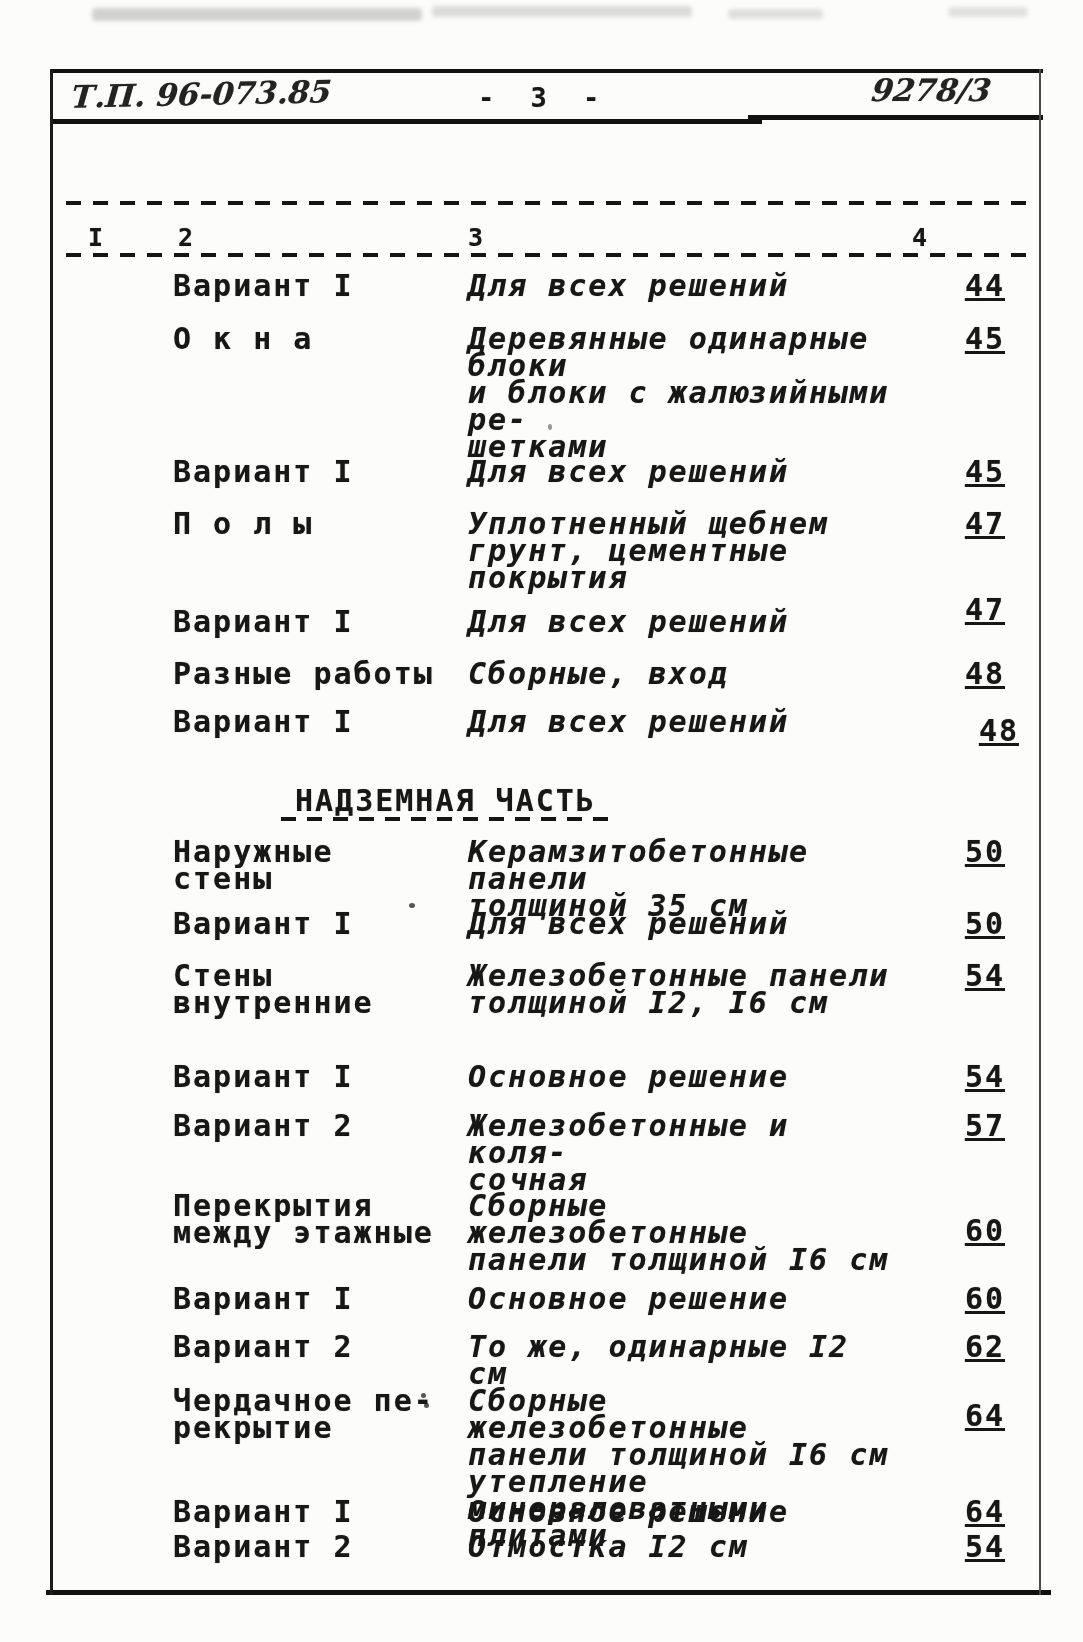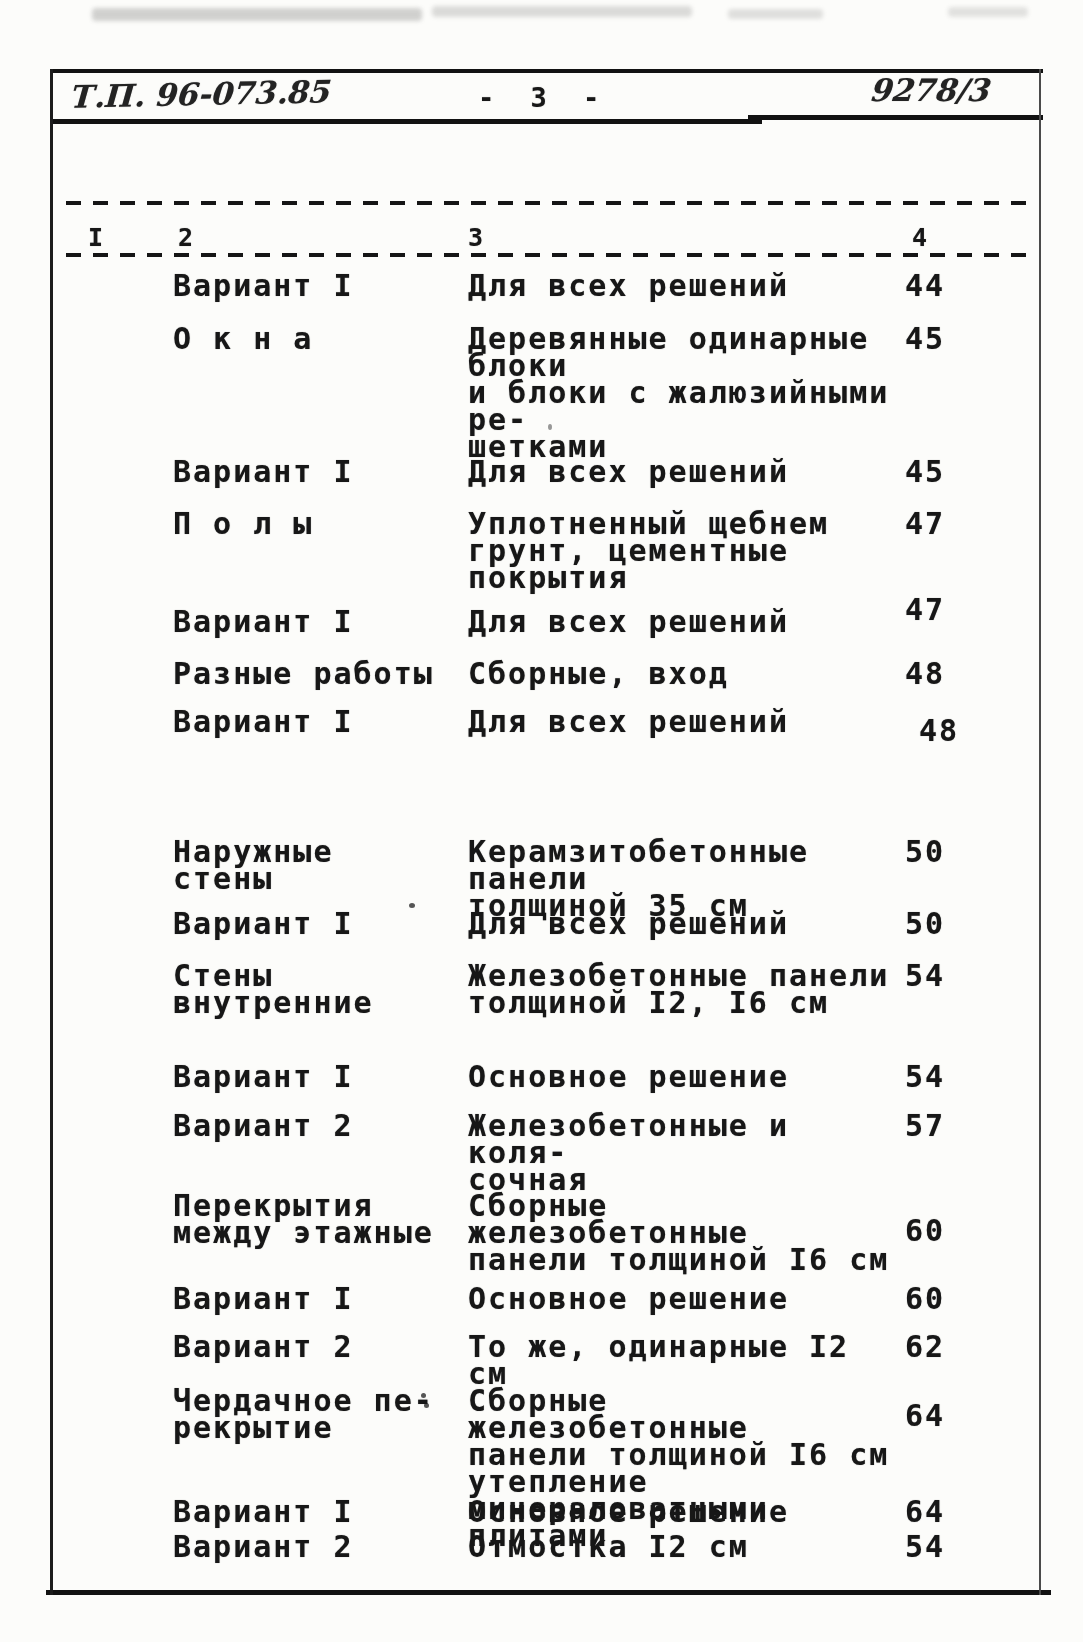--- a/index.html
+++ b/index.html
@@ -37,22 +37,22 @@
   
   .typed{
     position:absolute;
     font-size:30px;font-weight:bold;line-height:27px;
     letter-spacing:2px;white-space:pre-line;
     text-shadow:0 0 1px rgba(25,25,25,.45);
   }
   .colnum{font-size:25px;}
   .row{position:absolute;left:0;top:0;width:1083px;}
   .row .c2{position:absolute;left:173px;top:0;width:280px;}
-  .row .c3{position:absolute;left:468px;top:0;width:440px;}
-  .row .c4{position:absolute;left:905px;top:0;width:100px;}
+  .row .c3{position:absolute;left:468px;top:0;width:440px;font-style:italic;}
+  .row .c4{position:absolute;left:905px;top:0;width:100px;text-align:right;text-decoration:underline;}
   .row.num-low .c4{margin-top:25px;}
   .row.num-shift .c4{margin-top:9px;margin-left:14px;}
   .heading{
     position:absolute;left:281px;top:787px;
     padding:0 14px 7px 14px;
     background-image:repeating-linear-gradient(90deg,#151515 0 15px,transparent 15px 26px);
     background-repeat:no-repeat;background-position:0 100%;background-size:100% 4px;
   }
   
   .hand{
@@ -96,20 +96,21 @@
   <div class="hand sheet-num">9278/3</div>
 
   <div class="dashed dash1"></div>
   <div class="dashed dash2"></div>
 
   <div class="typed colnum" style="left:88px;top:224px;">I</div>
   <div class="typed colnum" style="left:178px;top:224px;">2</div>
   <div class="typed colnum" style="left:468px;top:224px;">3</div>
   <div class="typed colnum" style="left:912px;top:224px;">4</div>
 
+  <div class="typed heading">НАДЗЕМНАЯ ЧАСТЬ</div>
 
   <div class="row" style="top:272px;">
     <span class="typed c2">Вариант I</span>
     <span class="typed c3">Для всех решений</span>
     <span class="typed c4">44</span>
   </div>
   <div class="row" style="top:325px;">
     <span class="typed c2">О к н а</span>
     <span class="typed c3">Деревянные одинарные блоки
 и блоки с жалюзийными ре-

